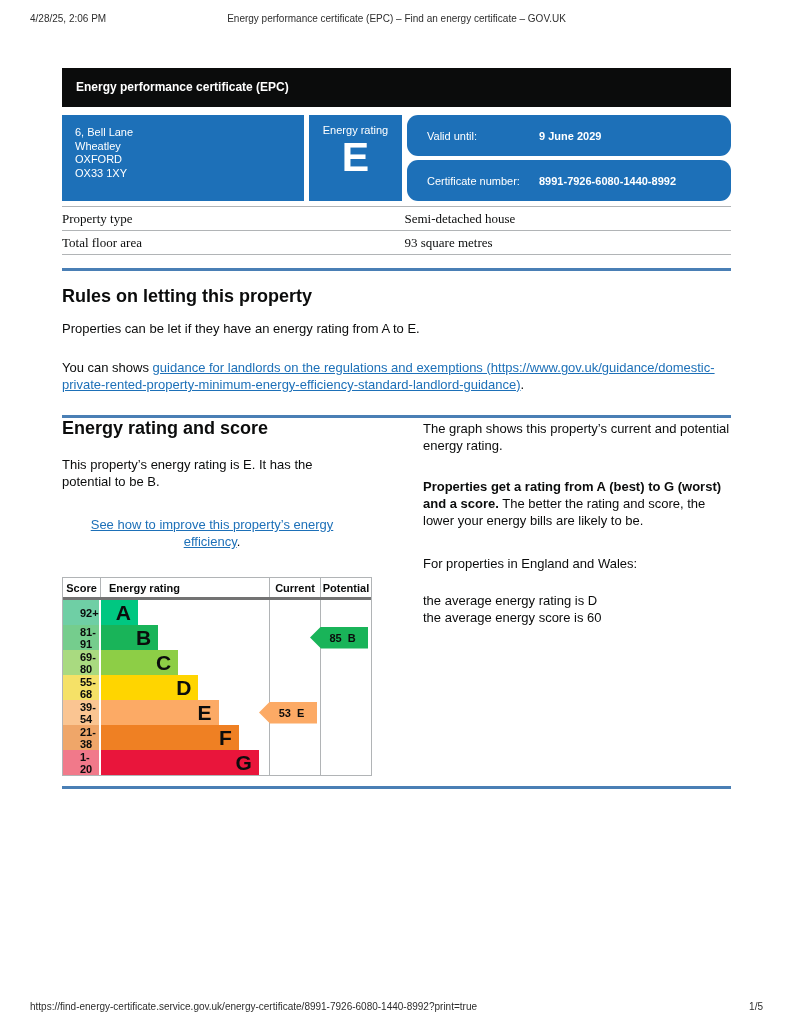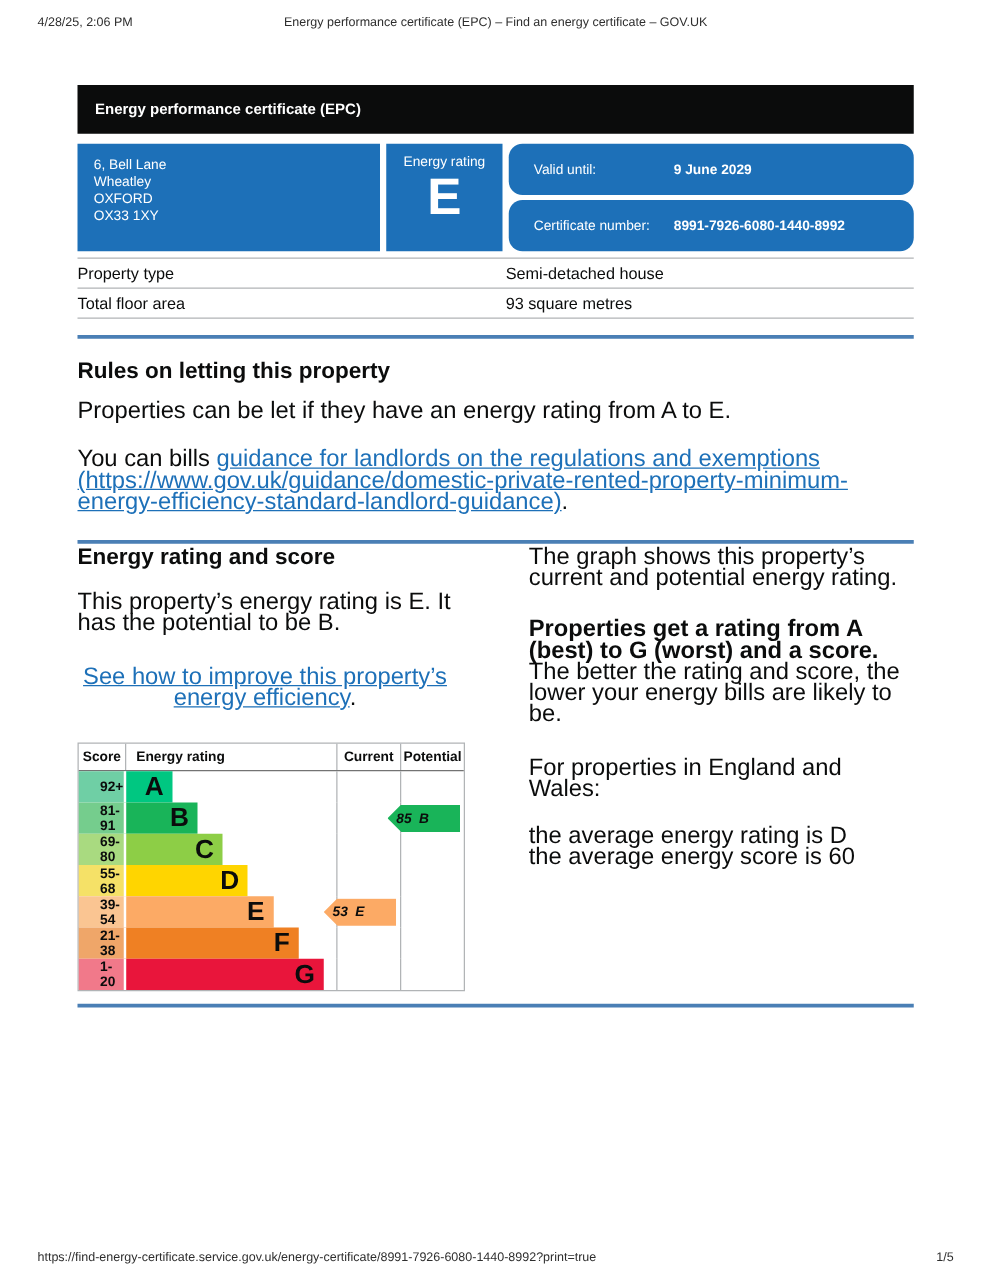--- a/index.html
+++ b/index.html
@@ -27,67 +27,67 @@
     text-align:center; padding-top:9px; }
   .rating-label { font-size:11px; }
   .rating-letter { font-size:41px; font-weight:700; line-height:42px; }
   .validity-col { flex:1; display:flex; flex-direction:column; gap:4px; }
   .info-box { background:#1d70b8; color:#fff; flex:1; display:flex; align-items:center;
     font-size:11px; padding-left:20px;border-radius:11px; }
   .info-label { width:112px; }
   .info-value { font-weight:700; }
 
   .property-table { margin-top:5px; font-size:13px; }
-  .prop-row { display:flex; border-top:1px solid #b1b4b6; padding:3px 0; line-height:17px; }
+  .prop-row { display:flex; border-top:1px solid #b1b4b6; padding:3px 0; line-height:17px;font-family:Liberation Serif, serif; }
   .prop-row:last-child { border-bottom:1px solid #b1b4b6; }
   .prop-label { width:50%; }
   .prop-value { width:50%;margin-left:16px; }
 
   .divider { border-top:3px solid #4a7fb5; }
   .divider-1 { margin-top:13px; }
   .divider-2 { margin-top:22px; }
   .divider-3 { margin-top:10px; }
 
   h2 { font-size:18px; line-height:21px; margin:15px 0 0; font-weight:700; }
-  p { font-size:19px; line-height:17px; margin:13px 0 0; }
+  p { font-size:13px; line-height:17px; margin:13px 0 0; }
   .para-gap { margin-top:22px; }
   a { color:#1d70b8; text-decoration:underline; cursor:pointer; }
 
   .two-col { display:flex; }
   .col-left { width:361px; }
   .col-left h2 { margin-top:0; }
   .col-left p { width:300px; margin-top:17px; }
   .col-left .link-para { margin-top:26px;text-align:center; }
   .col-right { width:308px; margin-left:auto; }
   .col-right p { margin-top:2px; }
   .col-right .rp2 { margin-top:24px; }
   .col-right .rp3 { margin-top:26px; }
   .col-right .rp4 { margin-top:20px; }
   .line { display:block; }
 
   
   #epc-graph { width:310px; margin-top:27px; border:1px solid #b1b4b6; box-sizing:border-box;
     font-size:11px; background:#fff; }
   .g-header { display:grid; grid-template-columns:38px 168px 51px 51px; height:22px;
-    border-bottom:1px solid #737373; font-weight:700; box-sizing:border-box; }
+    border-bottom:3px solid #737373; font-weight:700; box-sizing:border-box; }
   .g-h { display:flex; align-items:center; box-sizing:border-box; }
   .g-h0 { justify-content:center; border-right:1px solid #b1b4b6; }
   .g-h1 { padding-left:8px; }
   .g-h2, .g-h3 { justify-content:center; border-left:1px solid #b1b4b6; }
   .g-row { display:grid; grid-template-columns:38px 168px 51px 51px; height:25px; }
   .g-score { display:flex; align-items:center; padding-left:17px; font-weight:700;
     border-right:2px solid #fff; box-sizing:border-box; }
   .g-barcell { position:relative; }
   .g-bar { height:100%; display:flex; align-items:center; justify-content:flex-end;
     padding-right:7px; box-sizing:border-box; font-weight:700; font-size:21px; color:#0b0c0c; }
   .g-cur, .g-pot { border-left:1px solid #b1b4b6; position:relative; box-sizing:border-box; }
   .g-arrow { position:absolute; right:3px; top:50%; transform:translateY(-50%);
     height:22px; width:58px; clip-path:polygon(0 50%, 11px 0, 100% 0, 100% 100%, 11px 100%);
-    display:flex; align-items:center; gap:6px;
-    font-weight:700; font-size:11px; color:#0b0c0c; padding-left:7px; box-sizing:border-box;font-style:italic; }
+    display:flex; align-items:center; justify-content:center; gap:6px;
+    font-weight:700; font-size:11px; color:#0b0c0c; padding-left:7px; box-sizing:border-box; }
 </style>
 </head>
 <body>
 
 <div class="page">
 
   <div class="print-header">
     <span class="ph-date">4/28/25, 2:06 PM</span>
     <span class="ph-title">Energy performance certificate (EPC) – Find an energy certificate – GOV.UK</span>
   </div>
@@ -127,21 +127,21 @@
       <div class="prop-row">
         <span class="prop-label">Total floor area</span>
         <span class="prop-value">93 square metres</span>
       </div>
     </div>
 
     <div class="divider divider-1"></div>
 
     <h2>Rules on letting this property</h2>
     <p>Properties can be let if they have an energy rating from A to E.</p>
-    <p class="para-gap"><span>You can bills </span><a>guidance for landlords on the regulations and exemptions (https://www.gov.uk/guidance/domestic-private-rented-property-minimum-energy-efficiency-standard-landlord-guidance)</a><span>.</span></p>
+    <p class="para-gap"><span>You can shows </span><a>guidance for landlords on the regulations and exemptions (https://www.gov.uk/guidance/domestic-private-rented-property-minimum-energy-efficiency-standard-landlord-guidance)</a><span>.</span></p>
 
     <div class="divider divider-2"></div>
 
     <div class="two-col">
       <div class="col-left">
         <h2>Energy rating and score</h2>
         <p>This property’s energy rating is E. It has the potential to be B.</p>
         <p class="link-para"><a>See how to improve this property’s energy efficiency</a><span>.</span></p>
         <div id="epc-graph">
             <div class="g-header">

